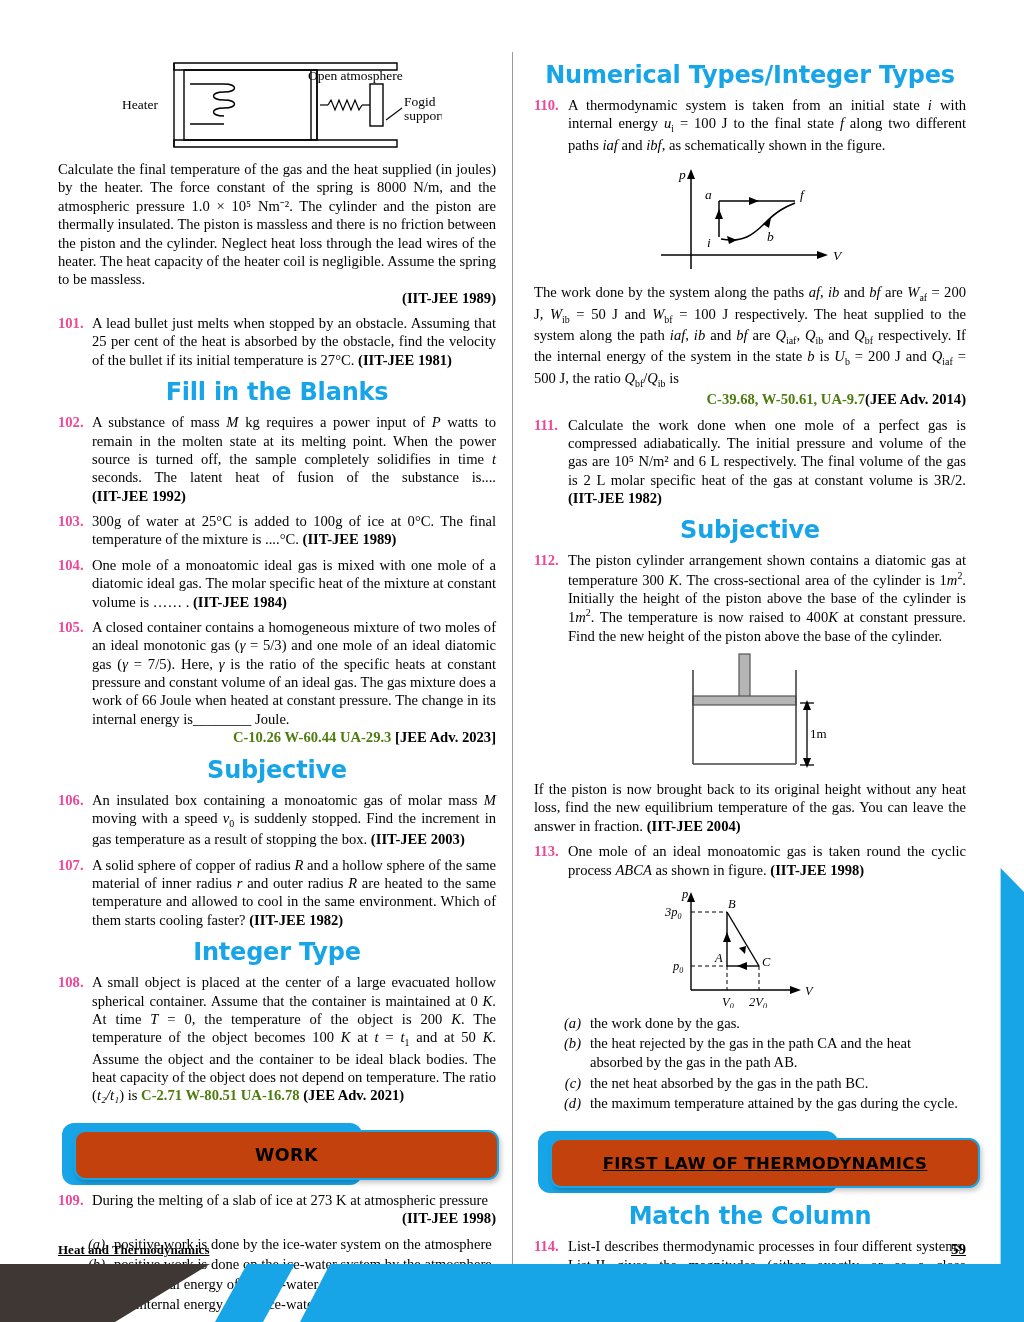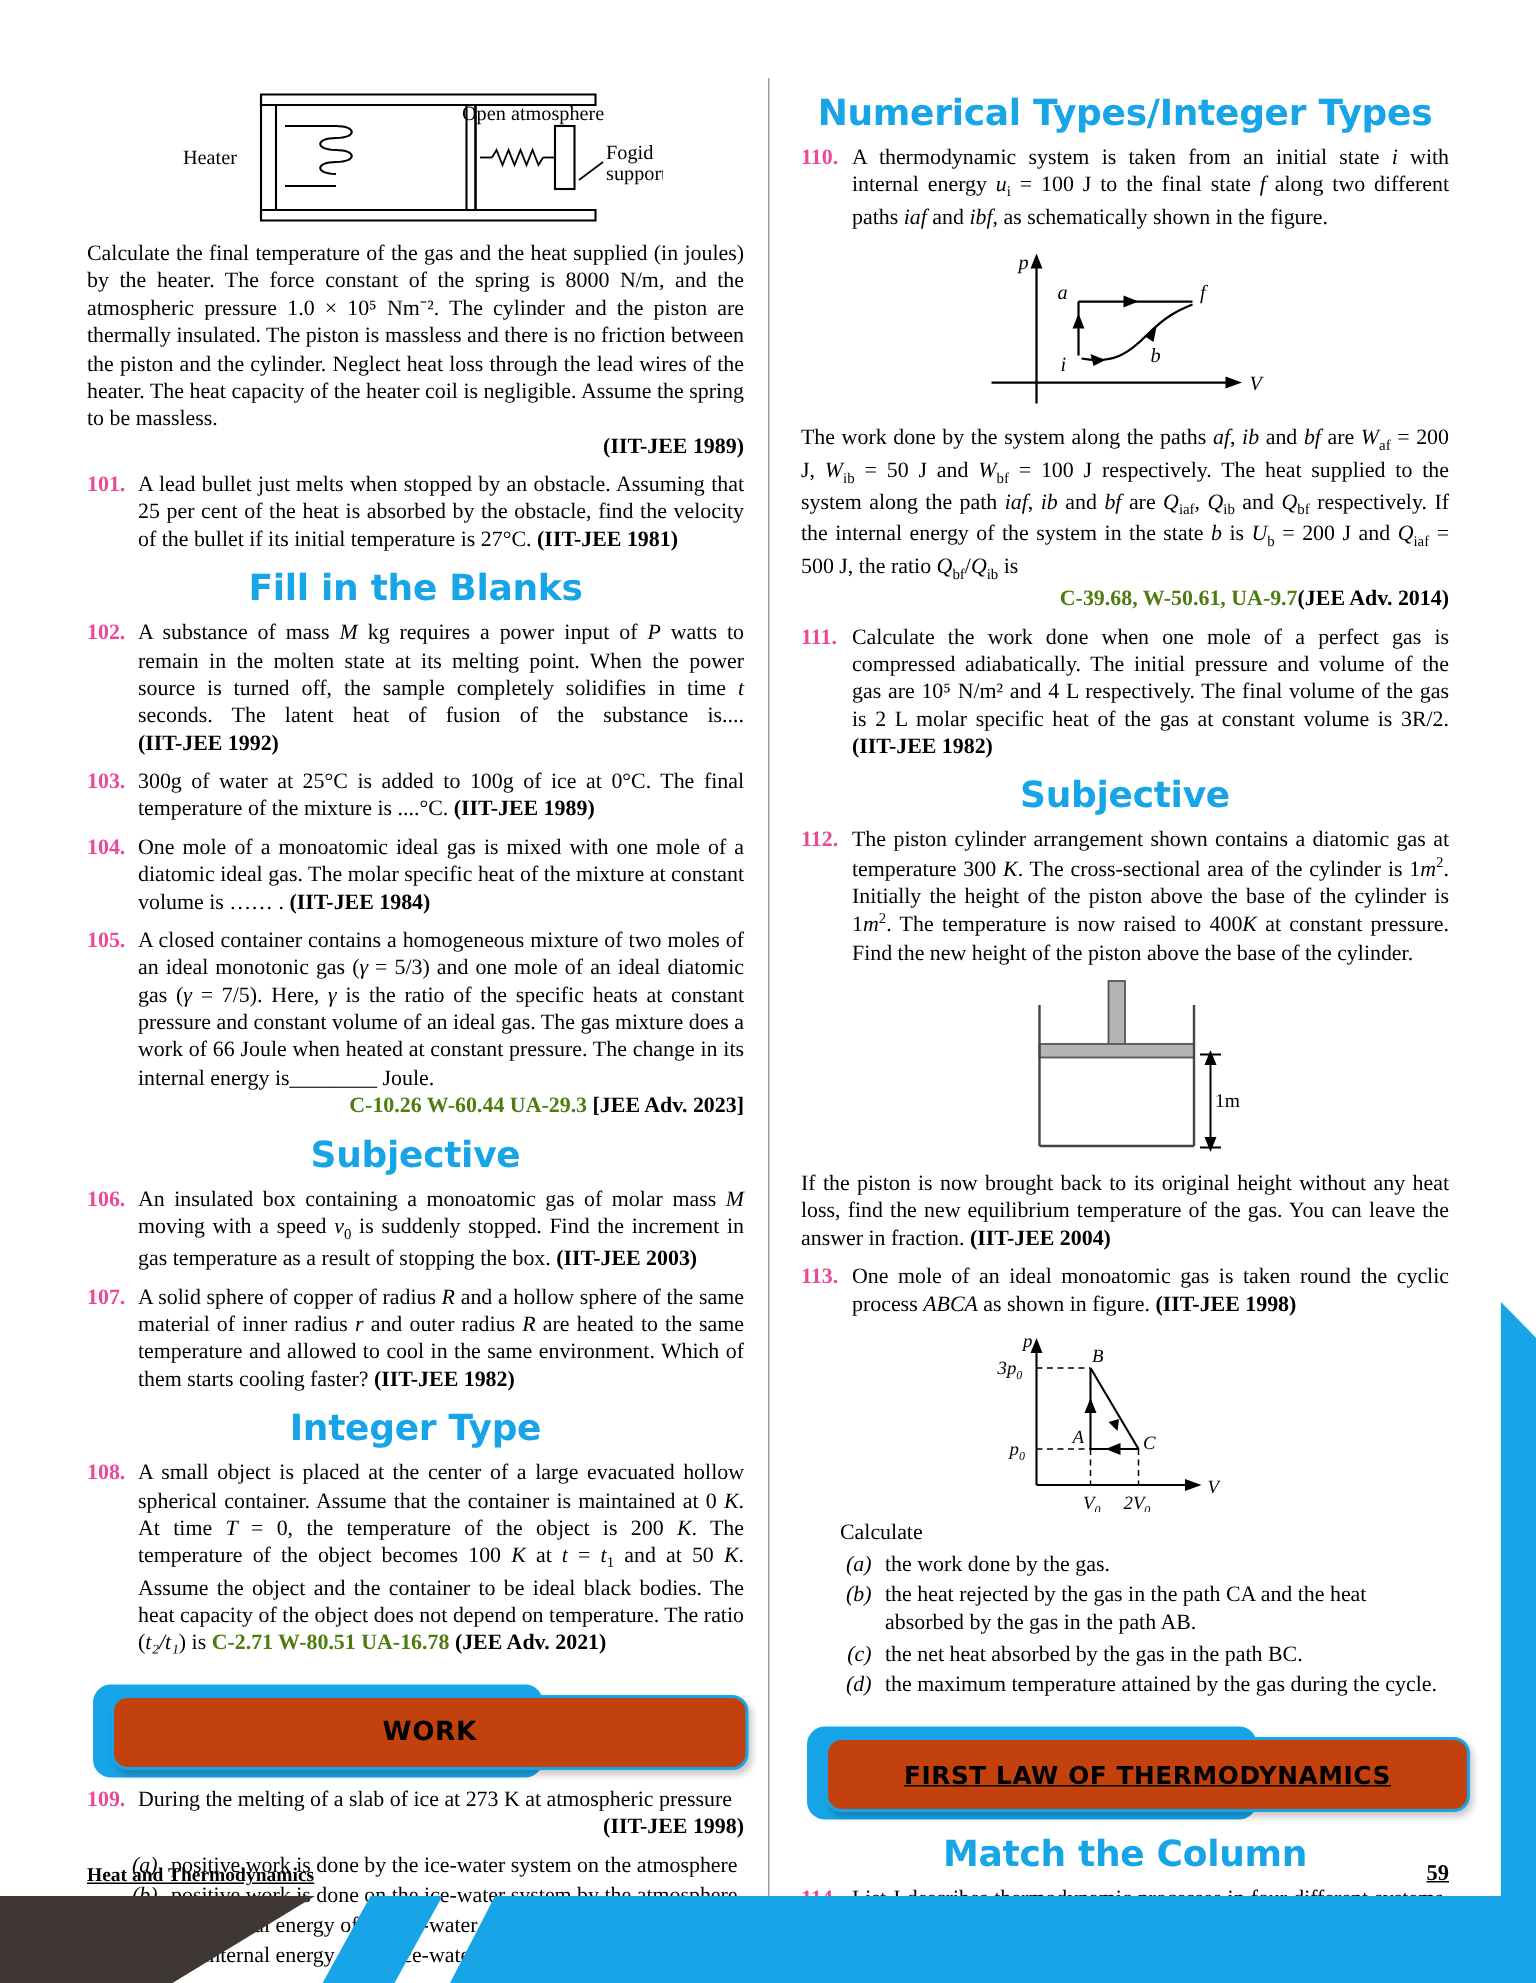--- a/index.html
+++ b/index.html
@@ -343,21 +343,21 @@
           <span>The work done by the system along the paths </span><i class="v">af</i><span>, </span><i class="v">ib</i><span> and </span><i class="v">bf</i><span> are </span><i class="v">W</i><sub>af</sub><span> = 200 J, </span><i class="v">W</i><sub>ib</sub><span> = 50 J and </span><i class="v">W</i><sub>bf</sub><span> = 100 J respectively. The heat supplied to the system along the path </span><i class="v">iaf</i><span>, </span><i class="v">ib</i><span> and </span><i class="v">bf</i><span> are </span><i class="v">Q</i><sub>iaf</sub><span>, </span><i class="v">Q</i><sub>ib</sub><span> and </span><i class="v">Q</i><sub>bf</sub><span> respectively. If the internal energy of the system in the state </span><i class="v">b</i><span> is </span><i class="v">U</i><sub>b</sub><span> = 200 J and </span><i class="v">Q</i><sub>iaf</sub><span> = 500 J, the ratio </span><i class="v">Q</i><sub>bf</sub><span>/</span><i class="v">Q</i><sub>ib</sub><span> is</span>
           <span class="rightalign">
             <span class="ans">C-39.68, W-50.61, UA-9.7</span><span class="src">(JEE Adv. 2014)</span>
           </span>
         </div>
       </div>
 
       <div class="q">
         <div class="qnum">111.</div>
         <div class="qbody">
-          <span>Calculate the work done when one mole of a perfect gas is compressed adiabatically. The initial pressure and volume of the gas are 10⁵ N/m² and 4 L respectively. The final volume of the gas is 2 L molar specific heat of the gas at constant volume is 3R/2.</span>
+          <span>Calculate the work done when one mole of a perfect gas is compressed adiabatically. The initial pressure and volume of the gas are 10⁵ N/m² and 6 L respectively. The final volume of the gas is 2 L molar specific heat of the gas at constant volume is 3R/2.</span>
           <span class="src">(IIT-JEE 1982)</span>
         </div>
       </div>
 
       <div class="section-head">Subjective</div>
 
       <div class="q">
         <div class="qnum">112.</div>
         <div class="qbody">
           <span>The piston cylinder arrangement shown contains a diatomic gas at temperature 300 </span><i class="v">K</i><span>. The cross-sectional area of the cylinder is 1</span><i class="v">m</i><sup>2</sup><span>. Initially the height of the piston above the base of the cylinder is 1</span><i class="v">m</i><sup>2</sup><span>. The temperature is now raised to 400</span><i class="v">K</i><span> at constant pressure. Find the new height of the piston above the base of the cylinder.</span>
@@ -435,21 +435,20 @@
             <text x="38" y="84">p<tspan font-size="8" dy="3">0</tspan></text>
             <text x="87" y="120">V<tspan font-size="8" dy="3">0</tspan></text>
             <text x="114" y="120">2V<tspan font-size="8" dy="3">0</tspan></text>
             <text x="93" y="22">B</text>
             <text x="80" y="76">A</text>
             <text x="127" y="80">C</text>
           </g>
         </svg>
       </div>
 
-      <div class="calc-lead">Calculate</div>
 
       <div class="opts">
         <div class="opt">
           <span class="lbl">(a)</span>
           <span class="txt">the work done by the gas.</span>
         </div>
         <div class="opt">
           <span class="lbl">(b)</span>
           <span class="txt">the heat rejected by the gas in the path CA and the heat absorbed by the gas in the path AB.</span>
         </div>

